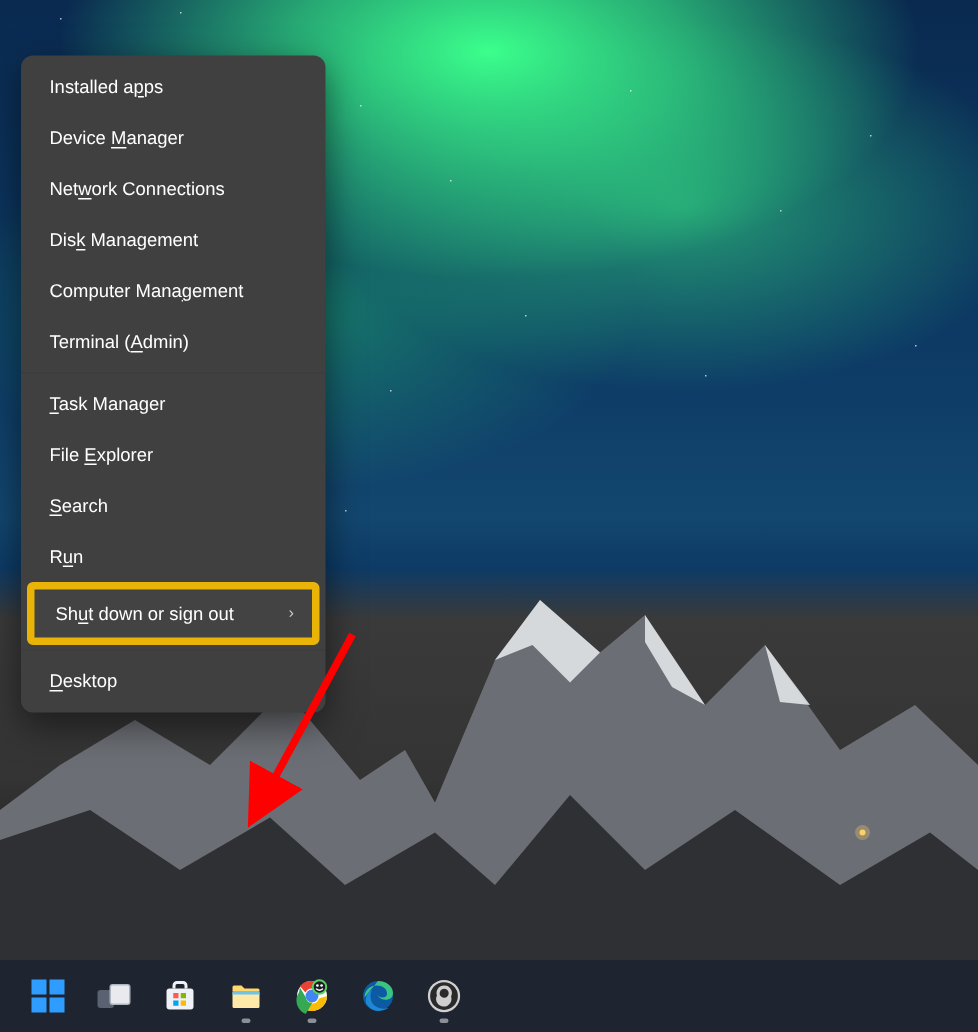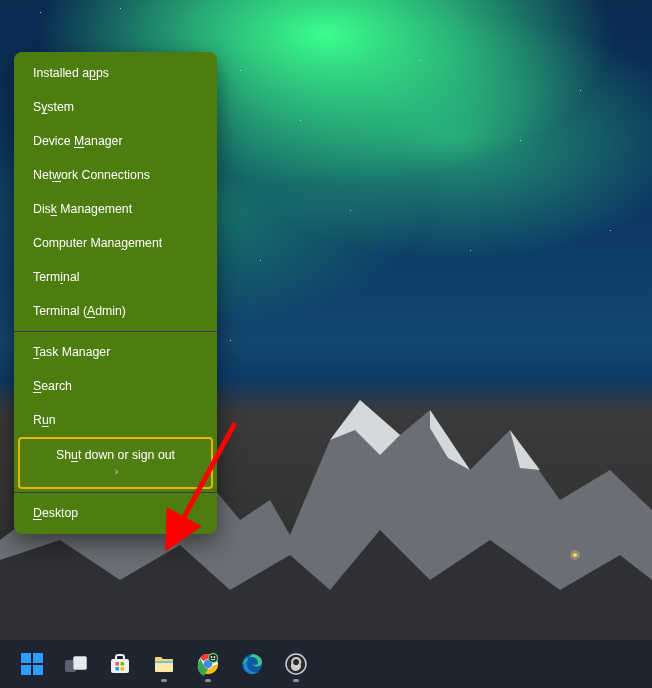--- a/index.html
+++ b/index.html
@@ -20,44 +20,43 @@
     background:
       linear-gradient(to top, rgba(20,20,20,1) 0%, rgba(0,0,0,0) 40%);
   }
   .mountains svg { width:100%; height:100%; display:block; }
   .stars { position:absolute; inset:0; }
   .star { position:absolute; width:1px; height:1px; background:#fff; opacity:.7; }
 
   
   .context-menu {
     position: absolute;
-    left: 14px; top: 52px;
+    left: 14px; top: 37px;
     width: 203px;
-    background: #4d7c0f;
+    background: #404040;
     border-radius: 8px;
     box-shadow: 0 8px 24px rgba(0,0,0,.5);
     padding: 4px 0;
     color: #fff;
     font-size: 12.3px;
   }
   .menu-item {
     padding: 8px 14px;
     cursor: default;
     display: flex;
     align-items: center;
     justify-content: space-between;
     line-height: 16px;
     border: 1px solid transparent;
     border-radius: 4px;
     margin: 0 4px;
   }
   .menu-item.hovered {
-    border: 2px solid #eab308;
+    border: 5px solid #eab308;
     background: rgba(255,255,255,0.02);
-    flex-direction: column;
   }
   .menu-sep {
     height: 1px;
     background: #3d3d3d;
     margin: 3px 0;
   }
   .chev { font-size: 11px; color:#ccc; margin-right:-2px;}
   .ul { text-decoration: underline; text-underline-offset: 2px; }
 
   
@@ -121,43 +120,40 @@
       <circle cx="575" cy="215" r="5" fill="#ffd06b" opacity=".3"></circle>
     </svg>
   </div>
 </div>
 
 <div class="context-menu" id="context-menu">
     <div class="menu-item">
       <span>Installed a<span class="ul">p</span>ps</span>
     </div>
     <div class="menu-item">
-      <span>S<span class="ul">y</span>stem</span>
-    </div>
-    <div class="menu-item">
       <span>Device <span class="ul">M</span>anager</span>
     </div>
     <div class="menu-item">
       <span>Net<span class="ul">w</span>ork Connections</span>
     </div>
     <div class="menu-item">
       <span>Dis<span class="ul">k</span> Management</span>
     </div>
     <div class="menu-item">
       <span>Computer Mana<span class="ul">g</span>ement</span>
     </div>
     <div class="menu-item">
-      <span>Term<span class="ul">i</span>nal</span>
-    </div>
-    <div class="menu-item">
       <span>Terminal (<span class="ul">A</span>dmin)</span>
     </div>
     <div class="menu-sep"></div>
     <div class="menu-item">
       <span><span class="ul">T</span>ask Manager</span>
+    </div>
+    <div class="menu-item">
+      <span>File <span class="ul">E</span>xplorer</span>
     </div>
     <div class="menu-item">
       <span><span class="ul">S</span>earch</span>
     </div>
     <div class="menu-item">
       <span>R<span class="ul">u</span>n</span>
     </div>
     <div class="menu-item hovered">
       <span>Sh<span class="ul">u</span>t down or sign out</span>
       <span class="chev">›</span>

